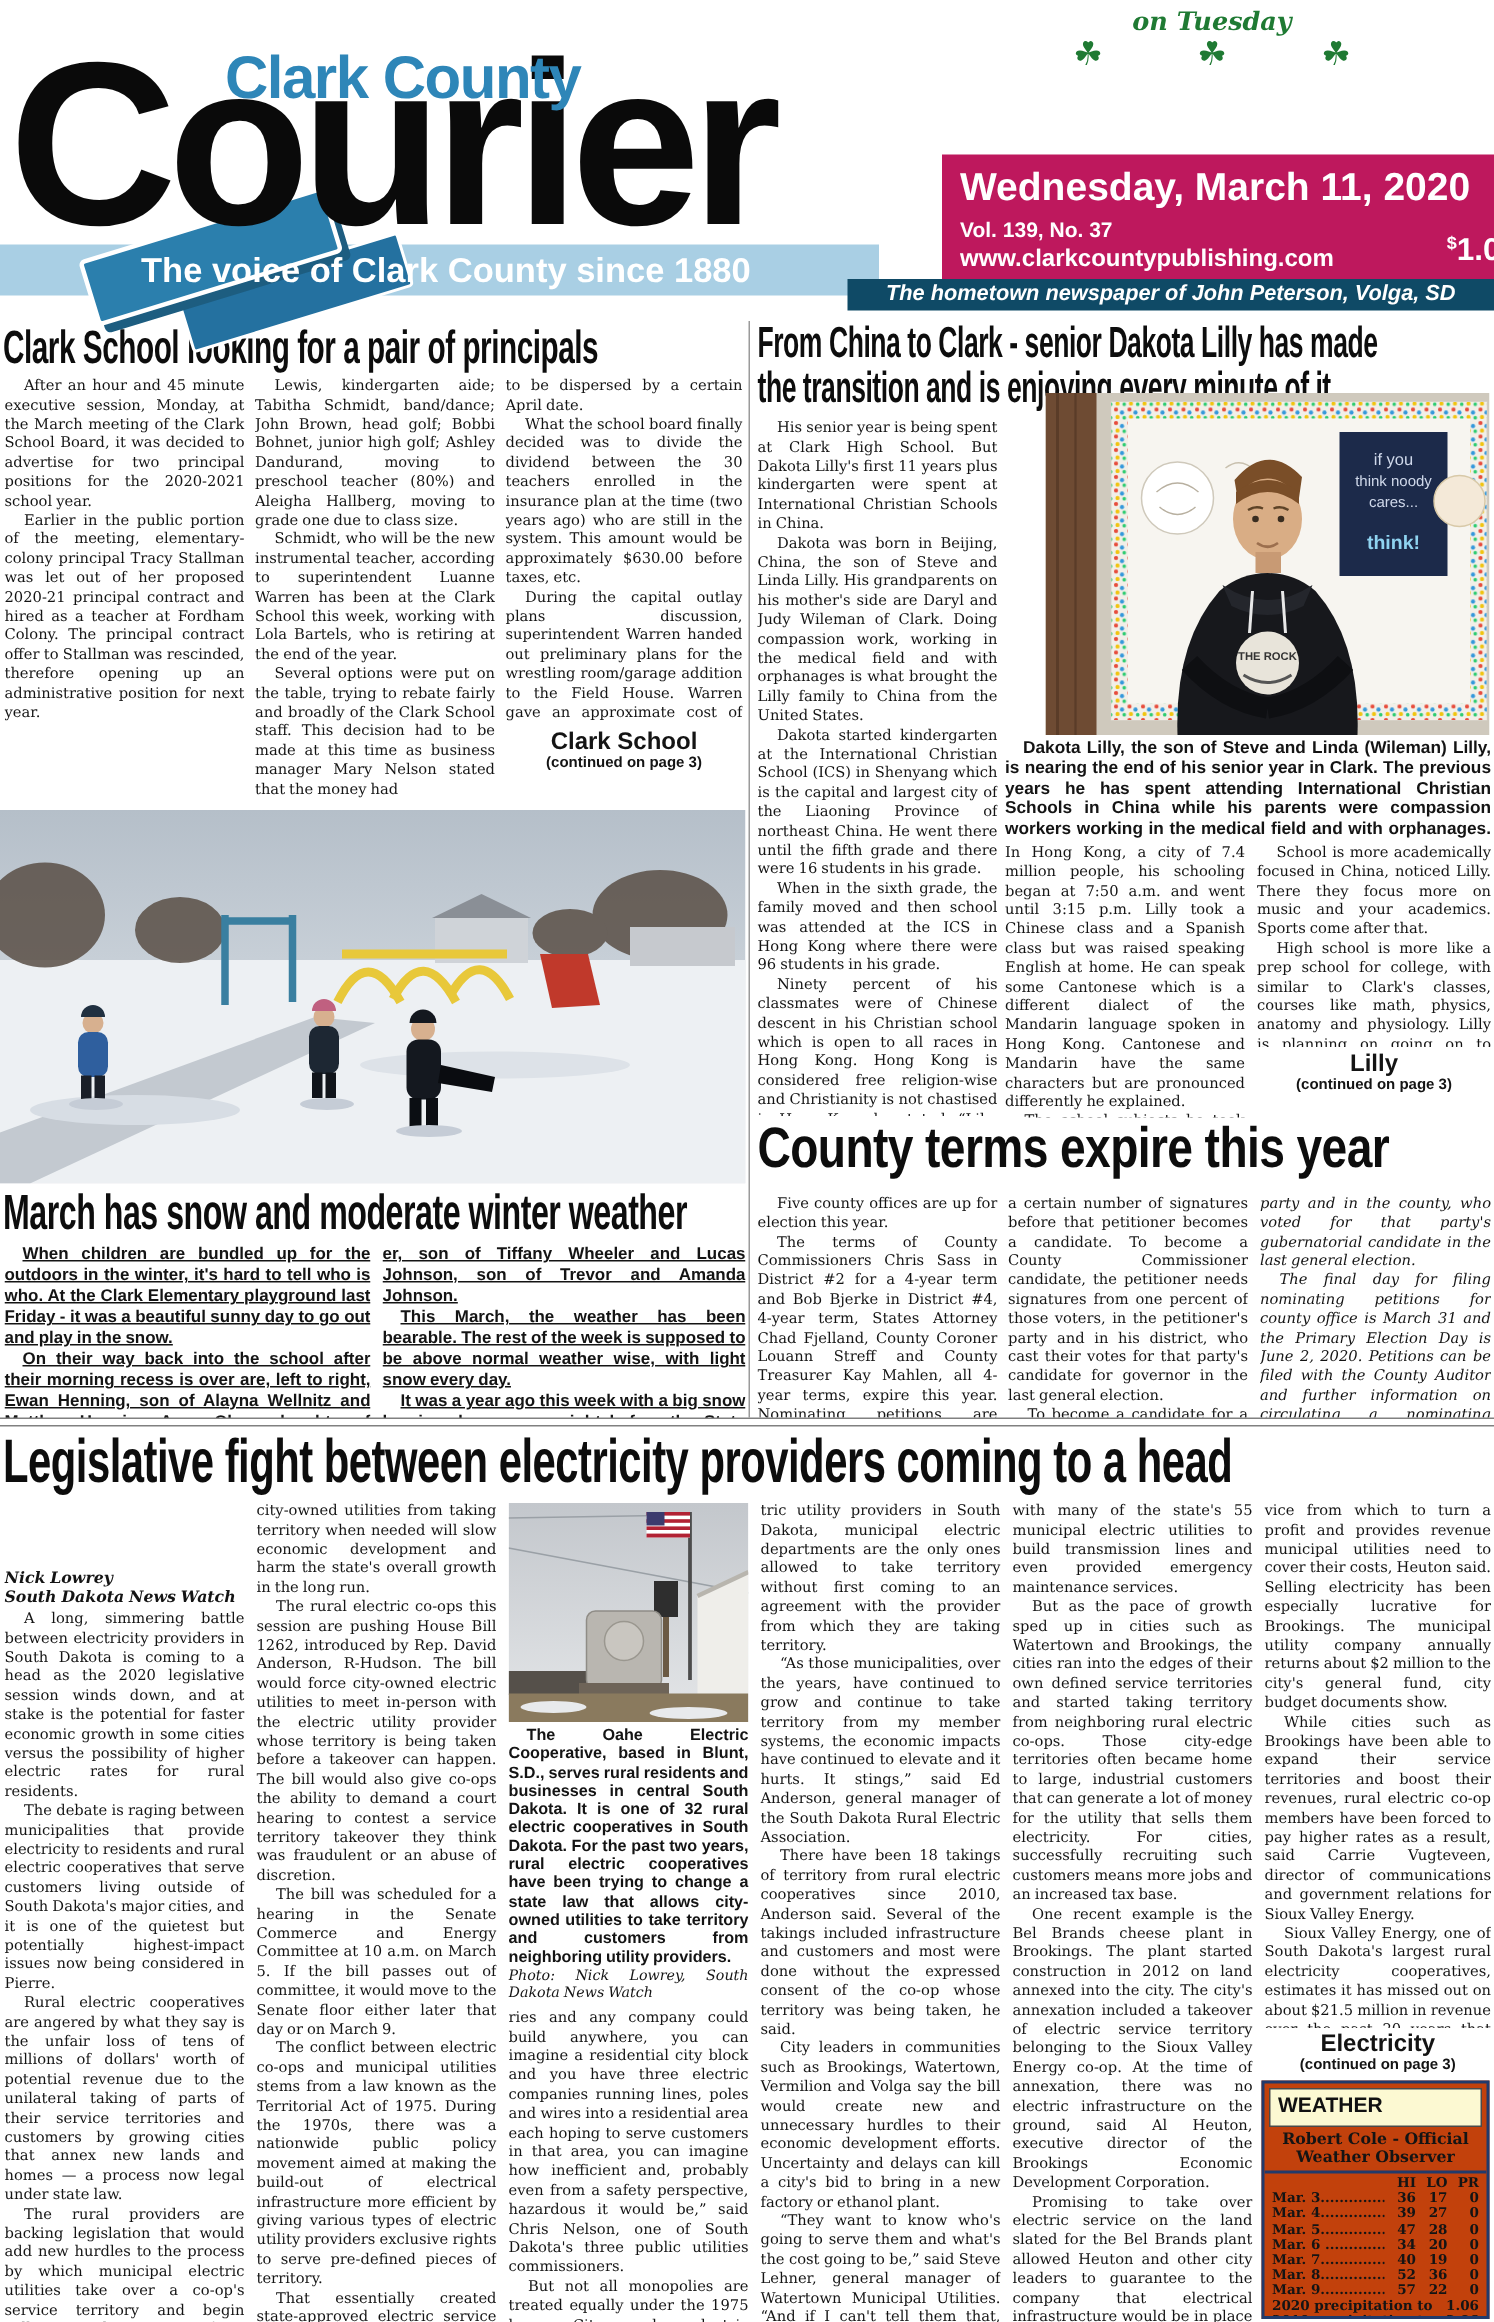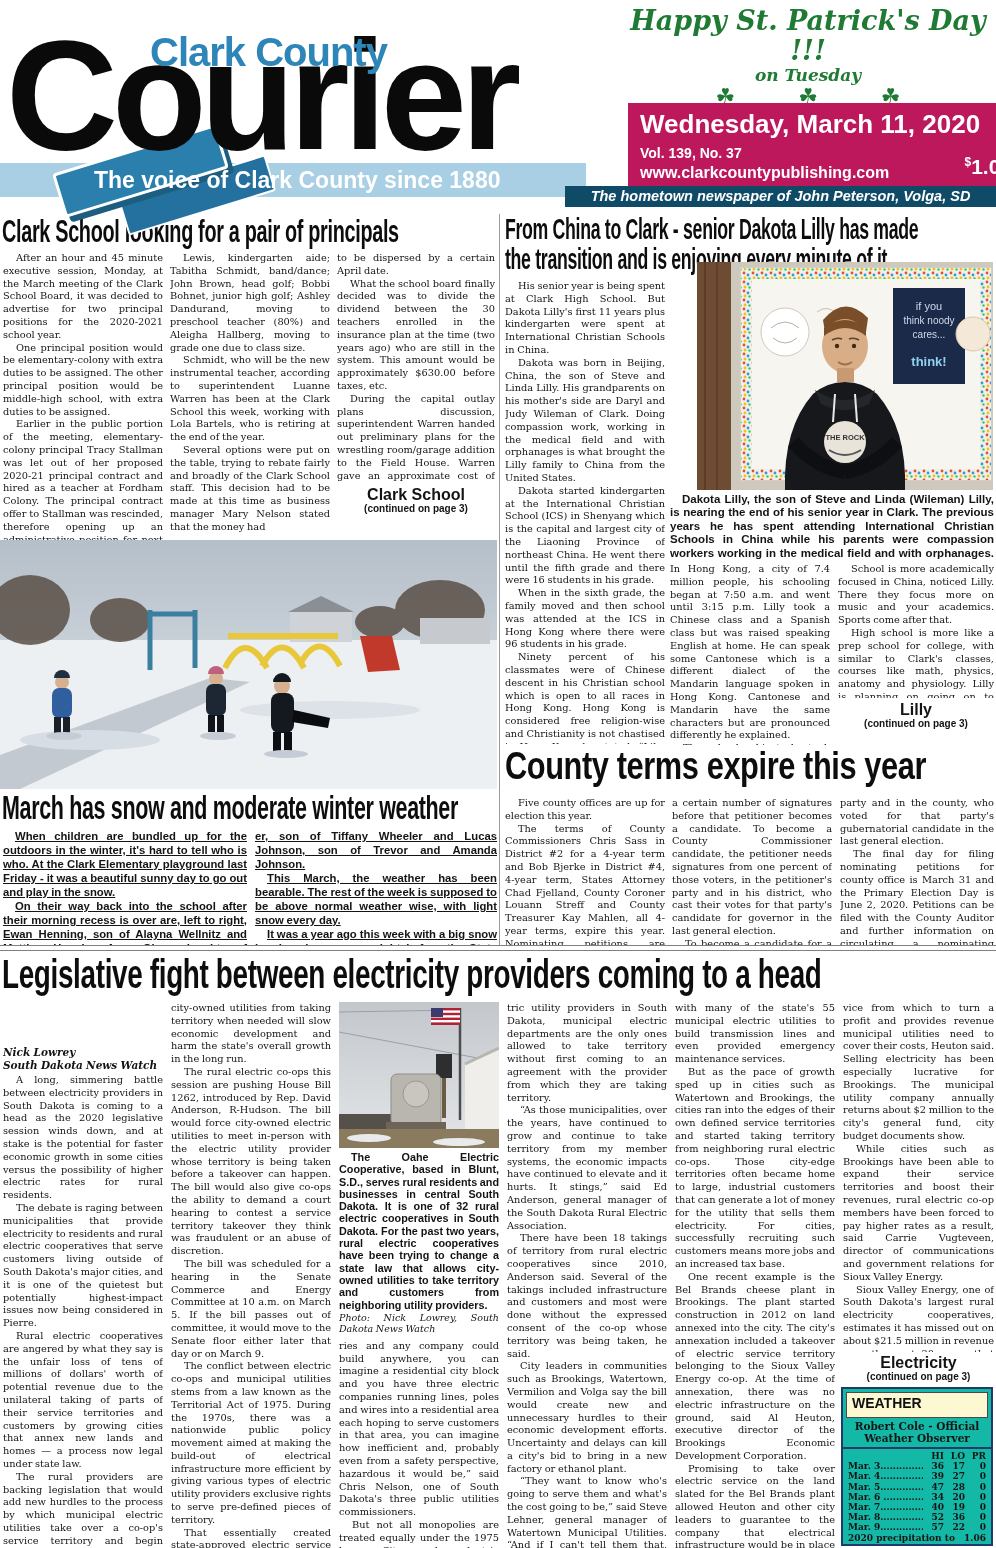--- a/index.html
+++ b/index.html
@@ -50,21 +50,21 @@
   .capt p{margin:0;text-indent:12px;}
   .cap-dakota{position:absolute;left:670px;top:493px;width:324px;height:67px;overflow:hidden;
               font-size:11.5px;line-height:13.4px;}
   .cap-oahe{font-size:10.8px;line-height:12.3px;margin-top:3px;}
   .credit{font-style:italic;font-size:9.5px;line-height:11px;margin-top:1px;font-family:"DejaVu Serif",serif;}
   .vrule{position:absolute;left:499px;top:214px;height:731px;border-left:1px solid #9a9a9a;}
   .dblrule{position:absolute;left:0;top:945px;width:996px;height:4px;border-top:1px solid #808080;border-bottom:1px solid #808080;}
   .marchcap{font-size:11.3px;line-height:14px;text-decoration:underline;}
 
   
-  .weather{position:absolute;left:841px;top:1387px;width:152px;height:159px;background:#14b8a6;
+  .weather{position:absolute;left:841px;top:1387px;width:152px;height:159px;background:#c2410c;
            border:2px solid #223a6b;box-sizing:border-box;overflow:hidden;}
   .wx-title{margin:3px;height:26px;background:#fcf9d2;border:1px solid #4a4a4a;
             font-family:"Liberation Sans",sans-serif;font-weight:bold;font-size:14px;padding:2px 5px;box-sizing:border-box;color:#111;}
   .wx-obs{text-align:center;font-weight:bold;font-size:10.5px;line-height:11.5px;}
   .wx-table{border-top:2px solid #223a6b;margin-top:3px;padding:2px 5px 0 5px;font-weight:bold;
             font-size:9px;line-height:10.2px;}
   .wx-row{display:flex;}
   .wx-label{flex:1;overflow:hidden;white-space:nowrap;}
   .wx-v{width:21px;text-align:right;}
 </style>
@@ -74,39 +74,37 @@
 <div id="page">
 
   <div class="lightband"></div>
   <div class="book2"></div>
   <div class="book1"></div>
   <div class="kicker">Clark County</div>
   <div class="courier">Courier</div>
   <div class="tagline">The voice of Clark County since 1880</div>
 
   <div class="stpat">
-    <div class="stpat-l1">Happy St. Patrick's Day !!!</div>
     <div class="stpat-l2">on Tuesday</div>
     <div style="font-size:22px;line-height:26px;letter-spacing:28px;padding-left:28px;">☘ ☘ ☘</div>
   </div>
 
   <div class="datebox">
     <div class="dateline">Wednesday, March 11, 2020</div>
     <div class="volline">Vol. 139, No. 37</div>
     <div class="siteline">www.clarkcountypublishing.com</div>
     <div class="price"><span class="cur">$</span><span class="amt">1.00</span></div>
   </div>
   <div class="darkband">The hometown newspaper of John Peterson, Volga, SD</div>
 
   <div class="vrule"></div>
 
   <div class="hl" style="left:2px;top:214px;font-size:31px;transform:scaleX(0.64);">Clark School looking for a pair of principals</div>
   <div class="col" style="left:3px;top:252px;width:160px;height:290px;">
       <p>After an hour and 45 minute executive session, Monday, at the March meeting of the Clark School Board, it was decided to advertise for two principal positions for the 2020-2021 school year.</p>
-      <p>One principal position would be elementary-colony with extra duties to be assigned.  The other principal position would be middle-high school, with extra duties to be assigned.</p>
       <p>Earlier in the public portion of the meeting, elementary-colony principal Tracy Stallman was let out of her proposed 2020-21 principal contract and hired as a teacher at Fordham Colony.  The principal contract offer to Stallman was rescinded, therefore opening up an administrative position for next year.</p>
     </div>
   <div class="col" style="left:170px;top:252px;width:160px;height:290px;">
       <p>Lewis, kindergarten aide; Tabitha Schmidt, band/dance; John Brown, head golf; Bobbi Bohnet, junior high golf; Ashley Dandurand, moving to preschool teacher (80%) and Aleigha Hallberg, moving to grade one due to class size.</p>
       <p>Schmidt, who will be the new instrumental teacher, according to superintendent Luanne Warren has been at the Clark School this week, working with Lola Bartels, who is retiring at the end of the year.</p>
       <p>Several options were put on the table, trying to rebate fairly and broadly of the Clark School staff. This decision had to be made at this time as business manager Mary Nelson stated that the money had</p>
     </div>
   <div class="col cont" style="left:337px;top:252px;width:158px;height:230px;">
       <p>to be dispersed by a certain April date.</p>
       <p>What the school board finally decided was to divide the dividend between the 30 teachers enrolled in the insurance plan at the time (two years ago) who are still in the system.  This amount would be approximately $630.00 before taxes, etc.</p>
@@ -268,21 +266,21 @@
 
   <div class="hl" style="left:505px;top:745px;font-size:38px;transform:scaleX(0.81);">County terms expire this year</div>
   <div class="col" style="left:505px;top:797px;width:160px;height:148px;">
       <p>Five county offices are up for election this year.</p>
       <p>The terms of County Commissioners Chris Sass in District #2 for a 4-year term and Bob Bjerke in District #4, 4-year term, States Attorney Chad Fjelland, County Coroner Louann Streff and County Treasurer Kay Mahlen, all 4-year terms, expire this year.  Nominating petitions are currently available from the auditor's office.</p>
     </div>
   <div class="col cont" style="left:672px;top:797px;width:160px;height:148px;">
       <p>a certain number of signatures before that petitioner becomes a candidate.  To become a County Commissioner candidate, the petitioner needs signatures from one percent of those voters, in the petitioner's party and in his district, who cast their votes for that party's candidate for governor in the last general election.</p>
       <p>To become a candidate for a county office, signatures can be obtained from one percent of the voters in the</p>
     </div>
-  <div class="col cont" style="left:840px;top:797px;width:154px;height:148px;">
+  <div class="col cont" style="left:840px;top:797px;width:154px;height:148px;font-style:italic;">
       <p>party and in the county, who voted for that party's gubernatorial candidate in the last general election.</p>
       <p>The final day for filing nominating petitions for county office is March 31 and the Primary Election Day is June 2, 2020.  Petitions can be filed with the County Auditor and further information on circulating a nominating petition can be had from that office.  Chris Tarbox is the Clark County Auditor.</p>
     </div>
 
   <div class="dblrule"></div>
 
   <div class="hl" style="left:2px;top:951px;font-size:41px;transform:scaleX(0.68);">Legislative fight between electricity providers coming to a head</div>
 
   <div class="col" style="left:3px;top:1002px;width:160px;height:546px;margin-top:44px;">
     <div class="byline">Nick Lowrey</div>

